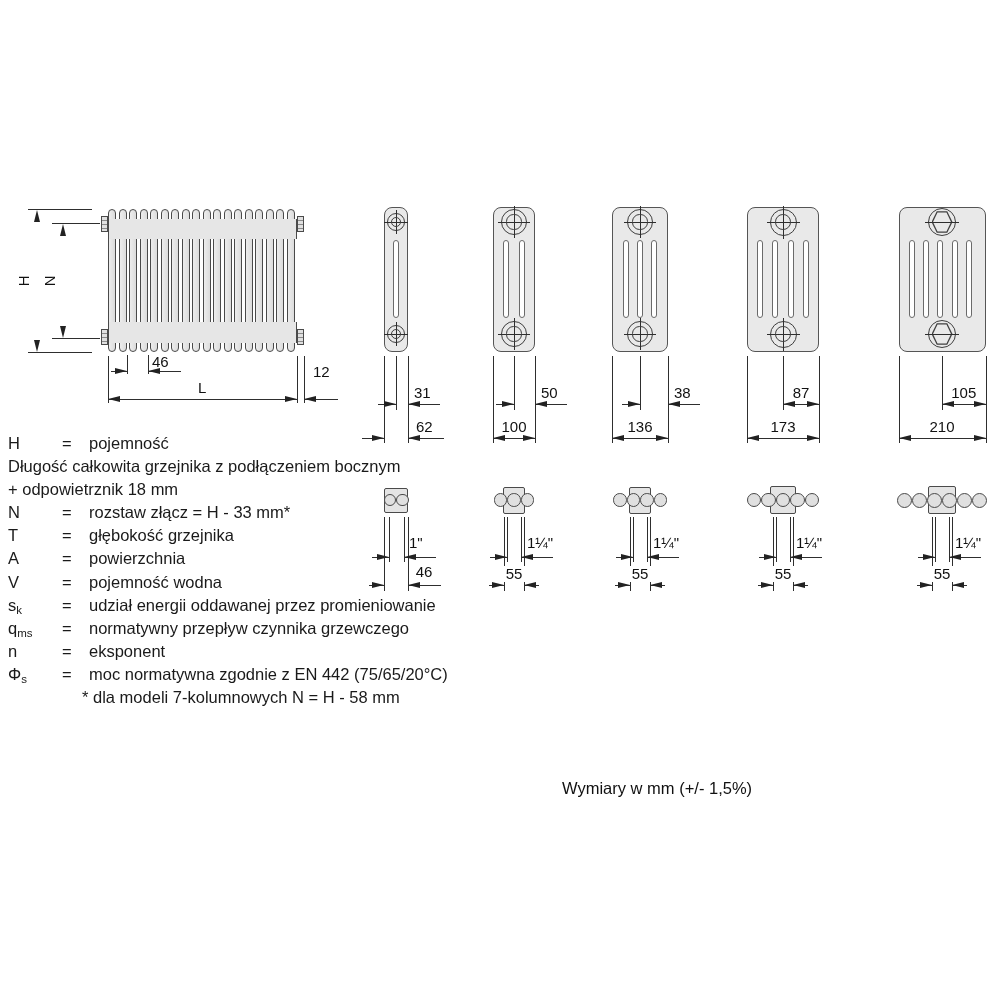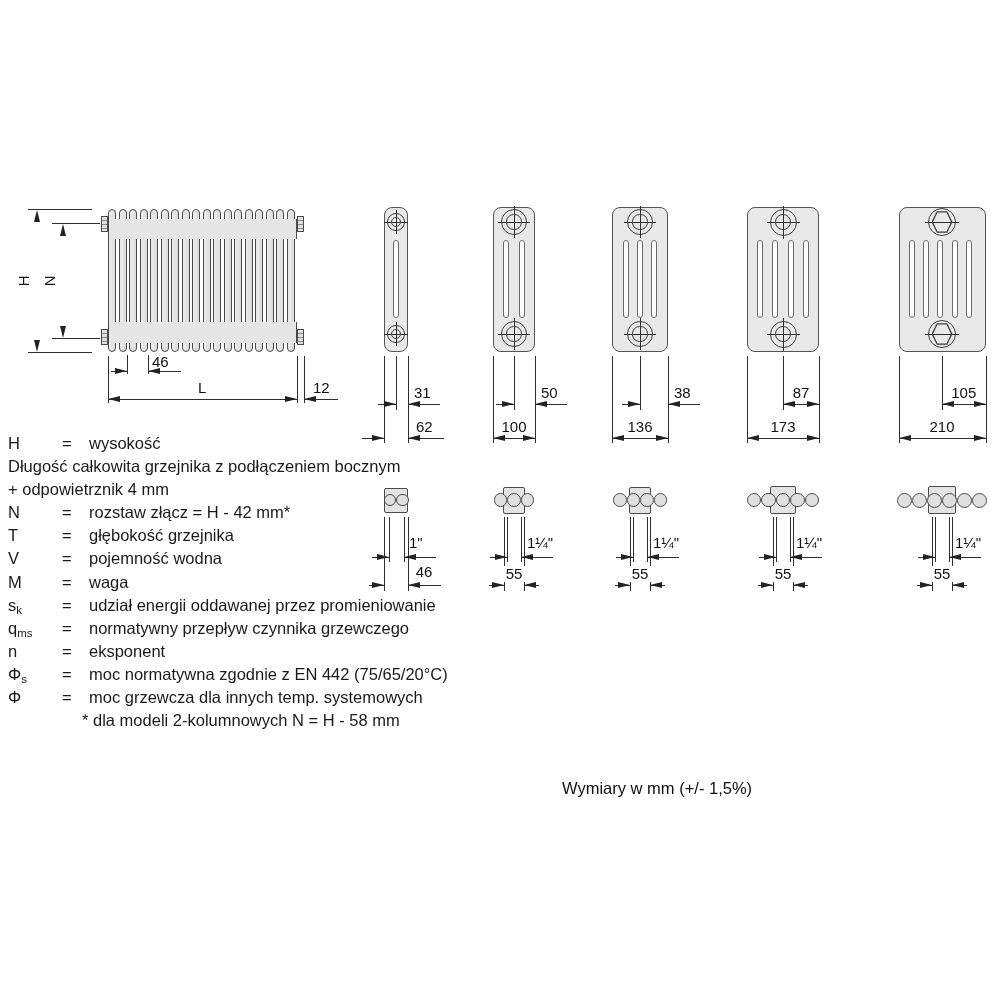--- a/index.html
+++ b/index.html
@@ -86,21 +86,21 @@
       <div class="dlab" style="left: 152px; top: 354px;">46</div>
       <div class="vl" style="left: 108px; top: 356px; height: 47px;"></div>
       <div class="vl" style="left: 297px; top: 356px; height: 47px;"></div>
       <div class="hl" style="left: 108px; top: 399px; width: 189px;"></div>
       <div class="arw l" style="left: 108px; top: 396px;"></div>
       <div class="arw r" style="left: 285px; top: 396px;"></div>
       <div class="dlab" style="left: 198px; top: 380px;">L</div>
       <div class="vl" style="left: 303.5px; top: 356px; height: 47px;"></div>
       <div class="hl" style="left: 303.5px; top: 399px; width: 34px;"></div>
       <div class="arw l" style="left: 303.5px; top: 396px;"></div>
-      <div class="dlab" style="left: 313px; top: 380px;">12</div>
+      <div class="dlab" style="left: 313px; top: 364px;">12</div>
       <div class="secbody" style="left: 384px; top: 207px; width: 24px; height: 145px;"></div>
       <div class="circ" style="left: 387px; top: 213px; width: 18px; height: 18px;"></div>
       <div class="hl" style="left: 384px; top: 222px; width: 24px;"></div>
       <div class="vl" style="left: 396px; top: 210px; height: 24px;"></div>
       <div class="circ" style="left: 390.78px; top: 216.78px; width: 10.44px; height: 10.44px; border-width: 1px;"></div>
       <div class="circ" style="left: 387px; top: 325px; width: 18px; height: 18px;"></div>
       <div class="hl" style="left: 384px; top: 334px; width: 24px;"></div>
       <div class="vl" style="left: 396px; top: 322px; height: 24px;"></div>
       <div class="circ" style="left: 390.78px; top: 328.78px; width: 10.44px; height: 10.44px; border-width: 1px;"></div>
       <div class="slot" style="left: 393px; top: 240px; width: 6px; height: 78px;"></div>
@@ -310,28 +310,27 @@
       <div class="arw r" style="left: 923px; top: 554px;"></div>
       <div class="arw l" style="left: 949px; top: 554px;"></div>
       <div class="dlab" style="left: 955px; top: 535px;">1¼"</div>
       <div class="hl" style="left: 917px; top: 585px; width: 15px;"></div>
       <div class="hl" style="left: 952px; top: 585px; width: 15px;"></div>
       <div class="arw r" style="left: 920px; top: 582px;"></div>
       <div class="arw l" style="left: 952px; top: 582px;"></div>
       <div class="dlab ctr" style="left: 931px; top: 566px; width: 22px; background: rgb(255, 255, 255);">55</div>
     </div>
   <div id="legend">
-      <div class="lrow"><span class="sym">H</span><span class="eq">=</span><span>wysokość</span></div>
+      <div class="lrow"><span class="sym">H</span><span class="eq">=</span><span>pojemność</span></div>
       <div class="lrow"><span>Długość całkowita grzejnika z podłączeniem bocznym</span></div>
-      <div class="lrow"><span>+ odpowietrznik 4 mm</span></div>
-      <div class="lrow"><span class="sym">N</span><span class="eq">=</span><span>rozstaw złącz = H - 42 mm*</span></div>
+      <div class="lrow"><span>+ odpowietrznik 18 mm</span></div>
+      <div class="lrow"><span class="sym">N</span><span class="eq">=</span><span>rozstaw złącz = H - 33 mm*</span></div>
       <div class="lrow"><span class="sym">T</span><span class="eq">=</span><span>głębokość grzejnika</span></div>
+      <div class="lrow"><span class="sym">A</span><span class="eq">=</span><span>powierzchnia</span></div>
       <div class="lrow"><span class="sym">V</span><span class="eq">=</span><span>pojemność wodna</span></div>
-      <div class="lrow"><span class="sym">M</span><span class="eq">=</span><span>waga</span></div>
       <div class="lrow"><span class="sym">s<sub>k</sub></span><span class="eq">=</span><span>udział energii oddawanej przez promieniowanie</span></div>
       <div class="lrow"><span class="sym">q<sub>ms</sub></span><span class="eq">=</span><span>normatywny przepływ czynnika grzewczego</span></div>
       <div class="lrow"><span class="sym">n</span><span class="eq">=</span><span>eksponent</span></div>
       <div class="lrow"><span class="sym">Φ<sub>s</sub></span><span class="eq">=</span><span>moc normatywna zgodnie z EN 442 (75/65/20°C)</span></div>
-      <div class="lrow"><span class="sym">Φ</span><span class="eq">=</span><span>moc grzewcza dla innych temp. systemowych</span></div>
-      <div class="lrow indent"><span>* dla modeli 2-kolumnowych N = H - 58 mm</span></div>
+      <div class="lrow indent"><span>* dla modeli 7-kolumnowych N = H - 58 mm</span></div>
     </div>
   <div id="footer">Wymiary w mm (+/- 1,5%)</div>
 </div>
 
 </body></html>

